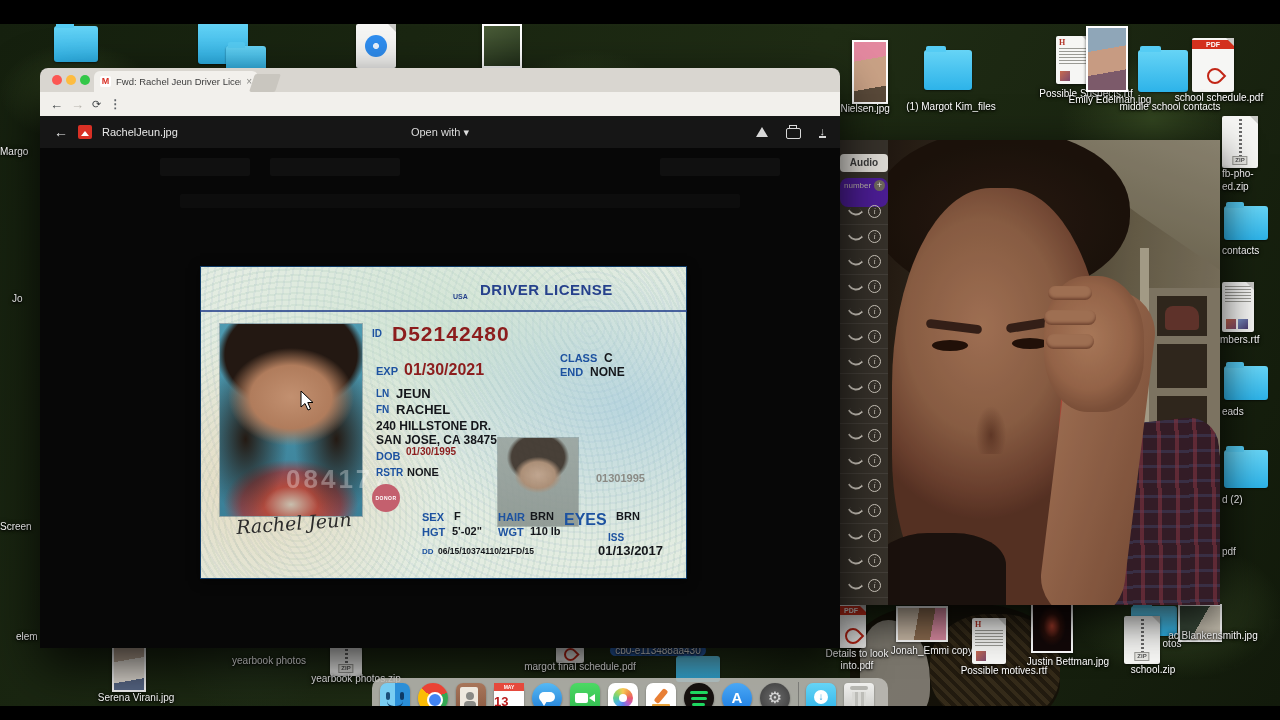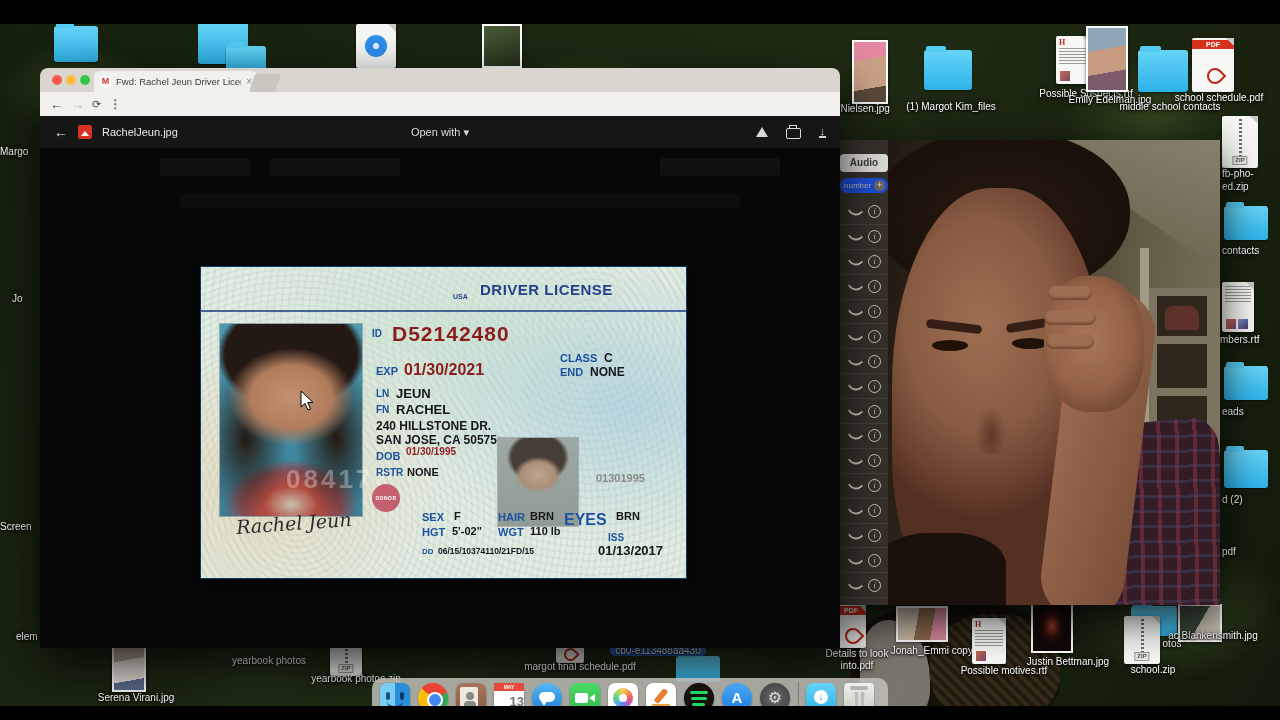--- a/index.html
+++ b/index.html
@@ -121,21 +121,21 @@
       background:radial-gradient(34px 26px at 50% 42%,#bfa088 0%,#a8876d 50%,rgba(0,0,0,0) 70%),
       radial-gradient(48px 40px at 50% 22%,#3a2f26 0%,#3a2f26 55%,rgba(0,0,0,0) 65%),
       linear-gradient(#9aa49f,#8a948f);opacity:.9;box-shadow:0 0 0 1px rgba(80,90,90,.4);}
   .lic .donor{left:172px;top:218px;width:28px;height:28px;border-radius:50%;
       background:#c4606e;color:#fff;font-size:5px;font-weight:bold;text-align:center;line-height:28px;letter-spacing:.5px;}
   
   .ft{position:absolute;left:838px;top:140px;width:382px;height:465px;box-shadow:0 14px 40px rgba(0,0,0,.8);}
   .ftside{position:absolute;left:0;top:0;width:50px;height:465px;background:#36312a;overflow:hidden;}
   .ftaudio{position:absolute;left:2px;top:14px;width:48px;height:18px;background:#dedbd5;
       border-radius:4px;color:#3a3a3a;font-size:10px;font-weight:bold;text-align:center;line-height:18px;}
-  .ftsearch{position:absolute;left:2px;top:38px;width:48px;height:15px;background:#1d4ed8;
+  .ftsearch{position:absolute;left:2px;top:38px;width:48px;height:29px;background:#4c1d95;
       border-radius:8px;color:#beb8ac;font-size:8px;line-height:15px;padding-left:4px;box-sizing:border-box;}
   .ftplus{position:absolute;right:3px;top:2px;width:11px;height:11px;border-radius:50%;
       background:#6d675c;color:#e5e1d8;font-size:9px;line-height:11px;text-align:center;}
   .ftrows{position:absolute;left:0;top:60px;width:50px;}
   .ft-row{height:24.9px;border-bottom:1px solid rgba(255,255,255,.07);display:flex;
       align-items:center;justify-content:flex-end;gap:7px;padding-right:7px;box-sizing:border-box;}
   .ft-phone{width:9px;height:9px;border-left:2px solid #cfc9bf;border-bottom:2px solid #cfc9bf;
       border-bottom-left-radius:9px;transform:rotate(-40deg);}
   .ft-info{width:11px;height:11px;border:1px solid #cfc9bf;border-radius:50%;color:#cfc9bf;
       font-size:8px;line-height:11px;text-align:center;font-family:"Liberation Serif",serif;font-style:italic;}
@@ -471,21 +471,21 @@
 
         <span style="left:176px;top:99px;font-size:11px;" class="blu">EXP</span>
         <span style="left:204px;top:95px;font-size:16px;" class="red">01/30/2021</span>
 
         <span style="left:176px;top:122px;font-size:10px;" class="blu">LN</span>
         <span style="left:196px;top:120px;font-size:13px;" class="blk">JEUN</span>
         <span style="left:176px;top:138px;font-size:10px;" class="blu">FN</span>
         <span style="left:196px;top:136px;font-size:13px;" class="blk">RACHEL</span>
 
         <span style="left:176px;top:153px;font-size:12px;" class="blk">240 HILLSTONE DR.</span>
-        <span style="left:176px;top:167px;font-size:12px;" class="blk">SAN JOSE, CA 50575</span>
+        <span style="left:176px;top:167px;font-size:12px;" class="blk">SAN JOSE, CA 38475</span>
 
         <span style="left:176px;top:184px;font-size:11px;" class="blu">DOB</span>
         <span style="left:206px;top:180px;font-size:10px;" class="red">01/30/1995</span>
         <span style="left:176px;top:201px;font-size:10px;" class="blu">RSTR</span>
         <span style="left:207px;top:200px;font-size:11px;" class="blk">NONE</span>
 
         <span style="left:396px;top:206px;font-size:11px;color:#8a8a84;font-weight:bold;">01301995</span>
 
         <span style="left:222px;top:245px;font-size:11px;" class="blu">SEX</span>
         <span style="left:254px;top:244px;font-size:11px;" class="blk">F</span>
@@ -517,21 +517,21 @@
     <div class="dk" style="left:46px;background:conic-gradient(from -50deg,#ea4335 0 33%,#34a853 33% 66%,#fbbc05 66% 100%);border-radius:50%;">
       <div style="position:absolute;left:9px;top:9px;width:12px;height:12px;border-radius:50%;background:#4285f4;border:2px solid #fff;"></div>
     </div>
     <div class="dk" style="left:84px;background:linear-gradient(#a8765a,#8a5a42);">
       <div style="position:absolute;left:4px;top:4px;right:8px;bottom:4px;background:#efe9df;border-radius:2px;"></div>
       <div style="position:absolute;left:10px;top:9px;width:8px;height:8px;border-radius:50%;background:#8a8a86;"></div>
       <div style="position:absolute;left:8px;top:18px;width:12px;height:6px;border-radius:4px 4px 0 0;background:#8a8a86;"></div>
     </div>
     <div class="dk" style="left:122px;background:#fff;">
       <div style="position:absolute;left:0;top:0;right:0;height:8px;background:#e5493c;color:#fff;font-size:5px;text-align:center;line-height:8px;font-weight:bold;">MAY</div>
-      <div style="position:absolute;left:0;top:8px;right:0;bottom:0;color:#737373;font-size:13px;text-align:right;line-height:21px;font-weight:bold;">13</div>
+      <div style="position:absolute;left:0;top:8px;right:0;bottom:0;color:#b91c1c;font-size:13px;text-align:left;line-height:21px;font-weight:bold;">13</div>
     </div>
     <div class="dk" style="left:160px;background:linear-gradient(#55b9f5,#1f7bd4);border-radius:50%;">
       <div style="position:absolute;left:7px;top:9px;width:16px;height:10px;border-radius:5px;background:#fff;"></div>
       <div style="position:absolute;left:9px;top:18px;width:0;height:0;border-left:3px solid transparent;border-right:3px solid transparent;border-top:5px solid #fff;"></div>
     </div>
     <div class="dk" style="left:198px;background:linear-gradient(#4cd964,#2fb94e);">
       <div style="position:absolute;left:5px;top:10px;width:13px;height:10px;border-radius:2px;background:#fff;"></div>
       <div style="position:absolute;left:19px;top:11px;width:0;height:0;border-top:4px solid transparent;border-bottom:4px solid transparent;border-right:6px solid #fff;"></div>
     </div>
     <div class="dk" style="left:236px;background:#fff;">

